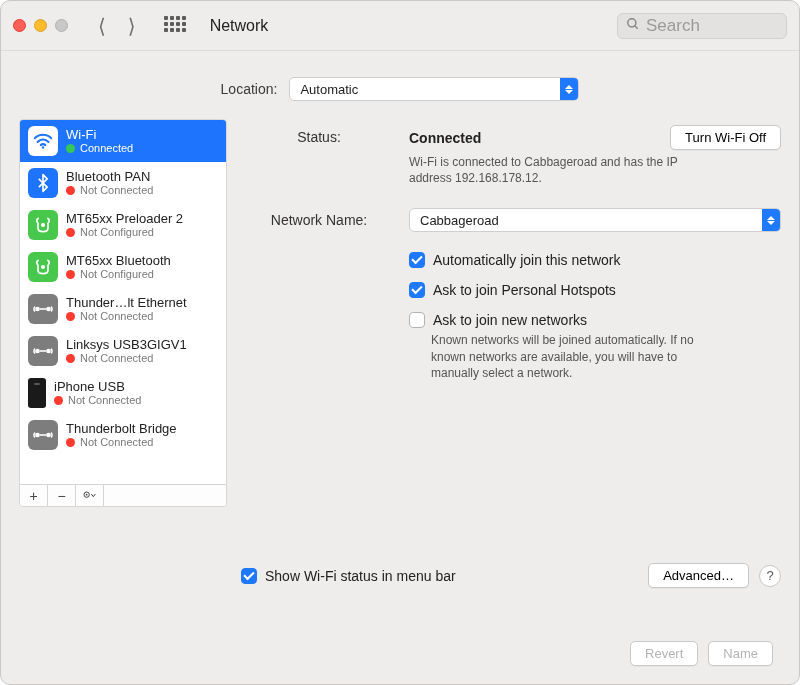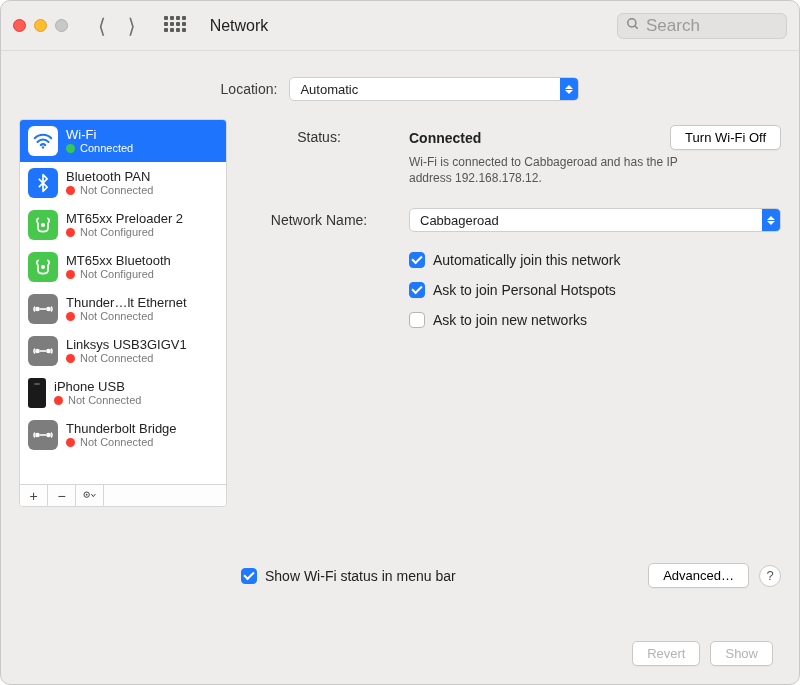--- a/index.html
+++ b/index.html
@@ -436,35 +436,36 @@
               <span>Automatically join this network</span>
             </div>
             <div class="checkbox-row">
               <span class="cb checked"></span>
               <span>Ask to join Personal Hotspots</span>
             </div>
             <div class="checkbox-row tight">
               <span class="cb"></span>
               <span>Ask to join new networks</span>
             </div>
+            <div class="sub-desc">Known networks will be joined automatically. If no known networks are available, you will have to manually select a network.</div>
           </div>
         </div>
 
         <div class="bottom-bar">
           <div class="checkbox-row" style="margin:0;">
             <span class="cb checked"></span>
             <span>Show Wi-Fi status in menu bar</span>
           </div>
           <button class="btn-push adv">Advanced…</button>
           <div class="help">?</div>
         </div>
 
       </div>
 
     </div>
 
     <div class="footer-buttons">
       <button class="btn-push">Revert</button>
-      <button class="btn-push">Show</button>
+      <button class="btn-push">Name</button>
     </div>
 
   </div>
 </div>
 
 </body></html>

